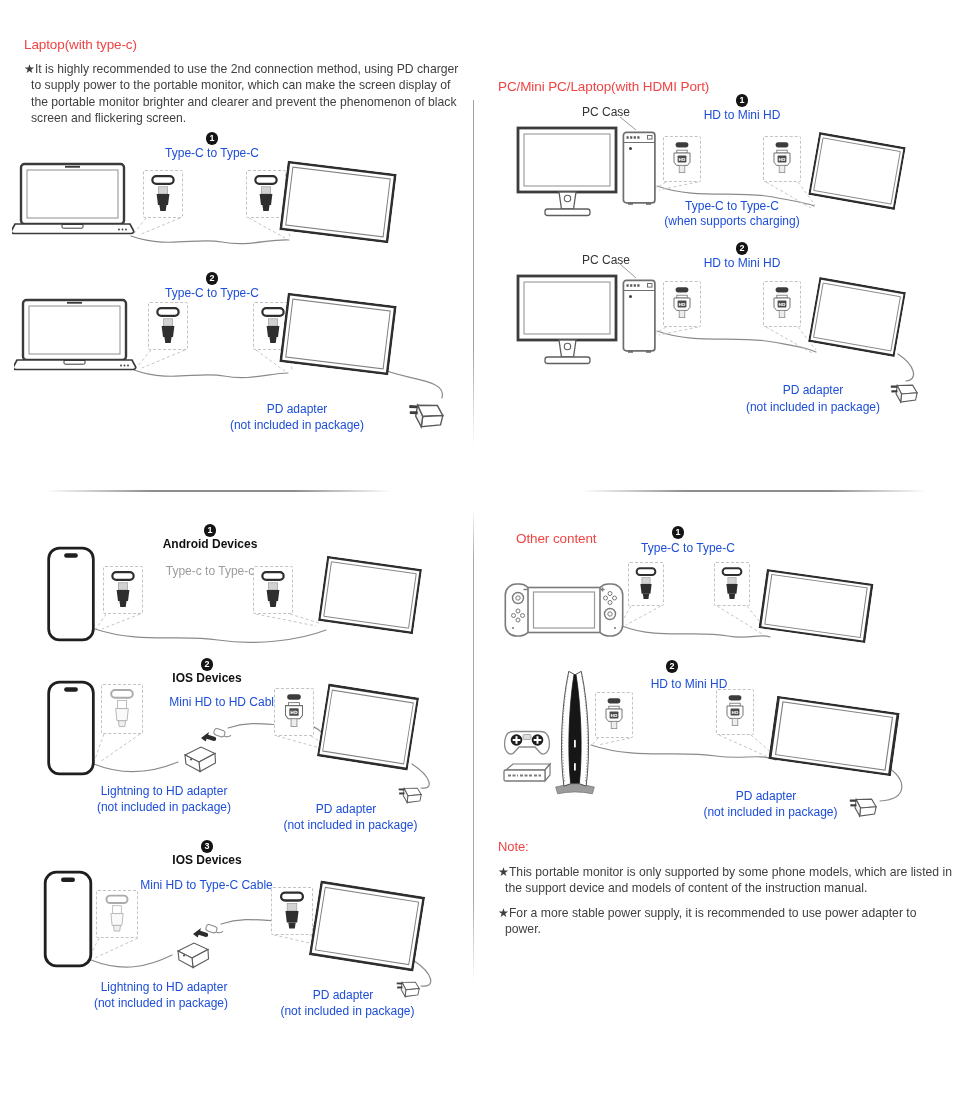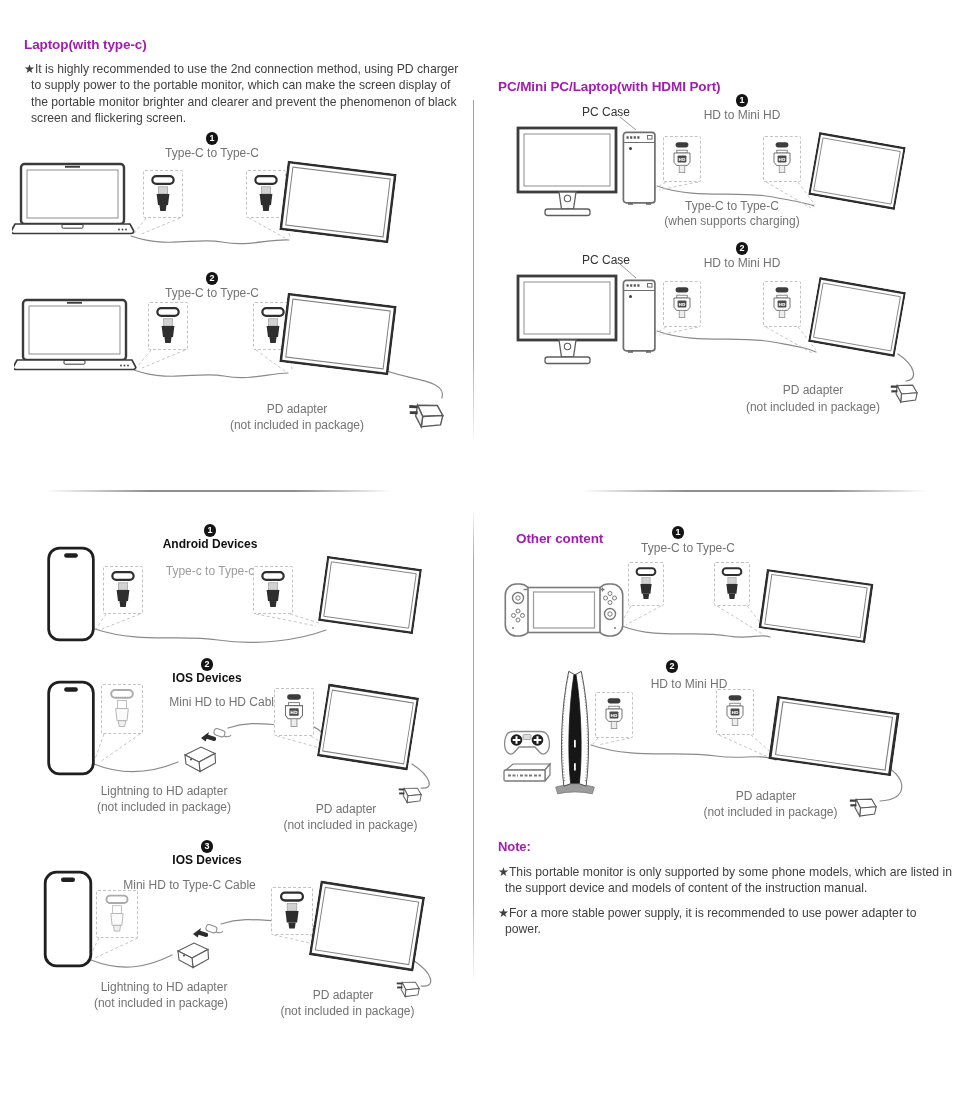--- a/index.html
+++ b/index.html
@@ -1,20 +1,20 @@
 <!DOCTYPE html>
 <html><head>
 <meta charset="utf-8">
 <style>
   html,body{margin:0;padding:0;background:#fff;}
   .page{position:relative;width:960px;height:1100px;background:#fff;overflow:hidden;
         font-family:"Liberation Sans","DejaVu Sans",sans-serif;}
-  .t{position:absolute;font-size:12px;color:#737373;line-height:1.3;white-space:nowrap;}
+  .t{position:absolute;font-size:12px;color:#1d4ed8;line-height:1.3;white-space:nowrap;}
   .tc{text-align:center;}
-  .h{font-weight:bold;color:#a21caf;font-size:13.5px;letter-spacing:-0.1px;}
+  .h{font-weight:normal;color:#ef4444;font-size:13.5px;letter-spacing:-0.1px;}
   .bcap{font-weight:bold;color:#101010;font-size:12px;}
   .gray{color:#9d9d9d;}
   .para{white-space:normal;font-size:12.2px;color:#3f3f3f;line-height:16.4px;
         padding-left:7px;text-indent:-7px;}
   .numwrap{position:absolute;display:flex;justify-content:center;}
   .numb{width:12.5px;height:12.5px;border-radius:50%;background:#141414;color:#fff;
         font-size:9px;font-weight:bold;display:flex;align-items:center;justify-content:center;}
   .dev{position:absolute;}
   .dev svg{width:100%;height:100%;display:block;}
   .callout{position:absolute;border:1px dashed #c3c3c3;border-radius:2px;
@@ -435,21 +435,21 @@
         <path d="M15,16.5 L30,12 L30,19.5 L15.8,24.5 Z" fill="#fff" stroke="#5a5a5a" stroke-width="1.1"></path>
         <path d="M9,9 L15,16.5 L15.8,24.5 L9.6,17.5 Z" fill="#f2f2f2" stroke="#5a5a5a" stroke-width="1.1"></path>
         <path d="M3,11.5 l6,-1.2 M4.5,16 l6,-1.4" stroke="#3d3d3d" stroke-width="2.2" fill="none"></path>
       </svg>
     </div>
 
   <div class="numwrap" style="left:177px;top:840px;width:60px">
       <span class="numb">3</span>
     </div>
   <div class="t tc bcap" style="left:150px;top:853px;width:114px">IOS Devices</div>
-  <div class="t tc" style="left:117px;top:878px;width:145px">Mini HD to Type-C Cable</div>
+  <div class="t tc" style="left:134px;top:878px;width:145px">Mini HD to Type-C Cable</div>
   <div class="dev" style="left:43px;top:870px;width:50px;height:98px">
       <svg viewBox="0 0 50 98" preserveAspectRatio="xMidYMid meet">
         <rect x="2.2" y="2.2" width="45.6" height="93.6" rx="11" fill="#fff" stroke="#1f1f1f" stroke-width="2.8"></rect>
         <rect x="18" y="7.5" width="14" height="4.6" rx="2.3" fill="#1f1f1f"></rect>
       </svg>
     </div>
   <div class="callout" style="left:96px;top:890px;width:42px;height:48px">
       <div class="plugwrap">
         <svg viewBox="0 0 40 48" preserveAspectRatio="xMidYMid meet">
           <rect x="8" y="3" width="24" height="8.5" rx="4.2" fill="#fff" stroke="#ababab" stroke-width="2.2"></rect>

